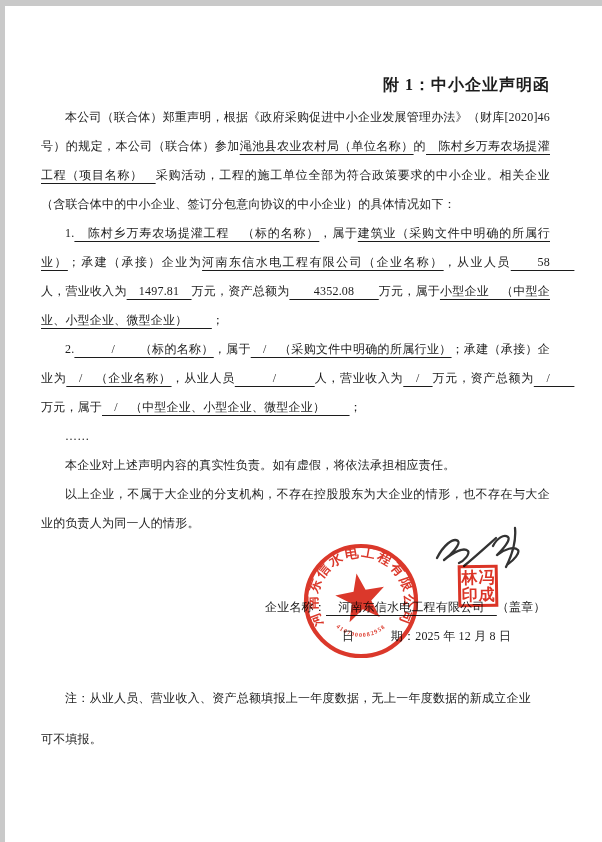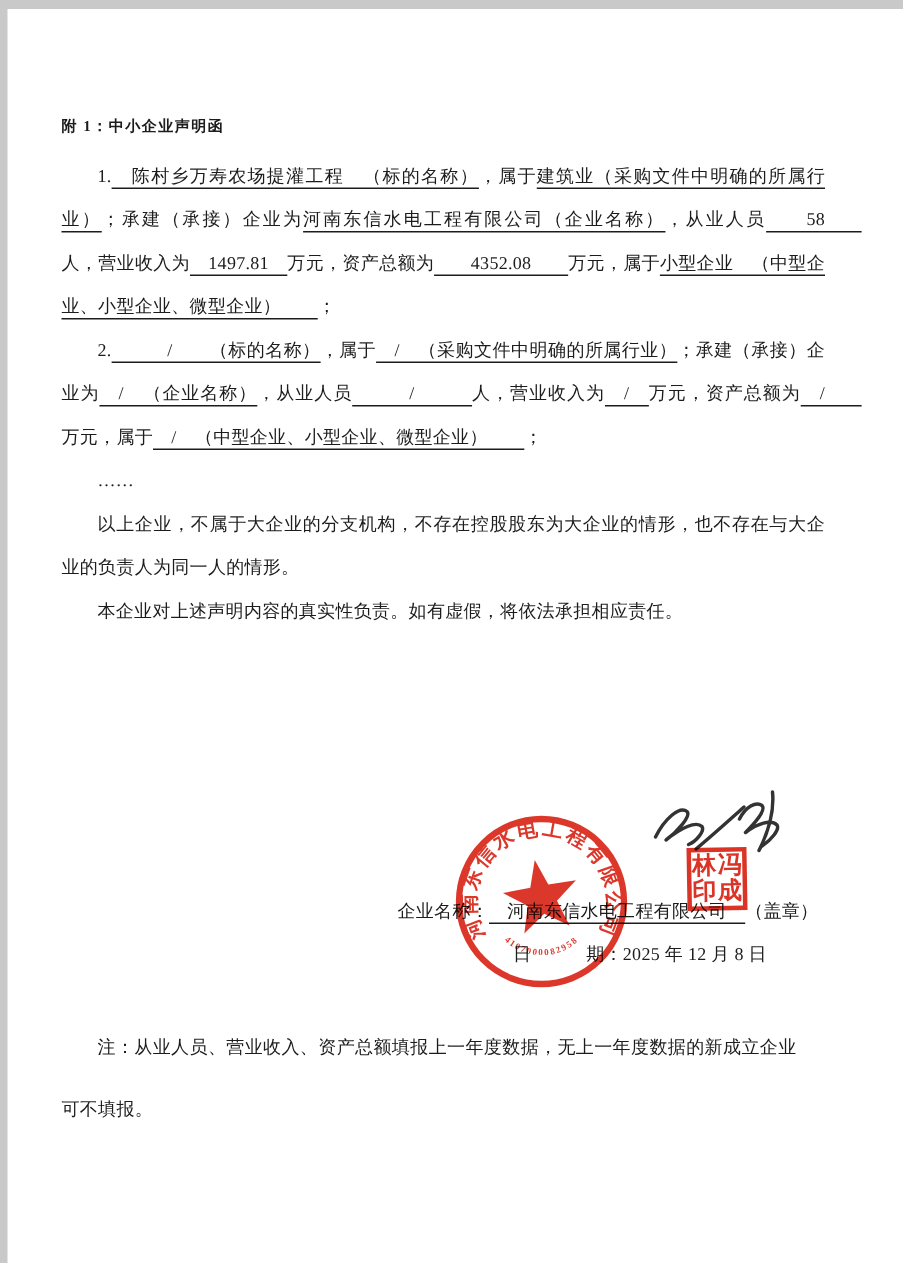--- a/index.html
+++ b/index.html
@@ -2,21 +2,21 @@
 <html><head>
 <meta charset="utf-8">
 <style>
   :root{ --seal-red:#d9291a; --ink:#1c1c1c; }
   html,body{margin:0;padding:0;width:602px;height:842px;background:#c9c9c9;overflow:hidden;}
   .page{
     position:absolute;left:5px;top:6px;width:597px;height:836px;background:#ffffff;
     box-sizing:border-box;padding:64px 52px 0 36px;
     font-family:"Liberation Serif","DejaVu Serif",serif;color:var(--ink);
   }
-  .title{margin:0 0 4px 0;font-size:10px;line-height:29px;text-align:left;font-weight:bold;letter-spacing:1px;}
+  .title{margin:0 0 4px 0;font-size:16px;line-height:29px;text-align:right;font-weight:bold;letter-spacing:1px;}
   .para{margin:0;font-size:12px;line-height:29px;text-indent:2em;text-align:justify;letter-spacing:0.2px;}
   .u{text-decoration:underline;text-underline-offset:3.5px;text-decoration-thickness:1px;}
   .sig-line{position:absolute;font-size:12px;line-height:29px;letter-spacing:0.2px;white-space:nowrap;}
   .company-line{left:260px;top:587px;z-index:1;}
   .date-line{left:337px;top:616px;z-index:1;}
   .note{position:absolute;left:36px;top:672px;width:490px;margin:0;font-size:12px;line-height:41px;text-indent:2em;text-align:justify;letter-spacing:0.2px;}
   .handwriting{position:absolute;left:425px;top:515px;z-index:3;}
   .round-seal{position:absolute;left:297px;top:536px;z-index:4;mix-blend-mode:multiply;opacity:.93;pointer-events:none;}
   .square-seal{
     position:absolute;left:453px;top:559px;width:40px;height:42px;box-sizing:border-box;
@@ -28,30 +28,31 @@
     font-family:"Liberation Serif",serif;
   }
 </style>
 </head>
 <body>
 
 <div class="page">
 
   <h1 class="title">附 1：中小企业声明函</h1>
 
+  <p class="para"><span>本公司（联合体）郑重声明，根据《政府采购促进中小企业发展管理办法》（财库[2020]46号）的规定，本公司（联合体）参加</span><span class="u">渑池县农业农村局（单位名称）</span><span>的</span><span class="u">　陈村乡万寿农场提灌工程（项目名称）　</span><span>采购活动，工程的施工单位全部为符合政策要求的中小企业。相关企业（含联合体中的中小企业、签订分包意向协议的中小企业）的具体情况如下：</span></p>
 
   <p class="para"><span>1.</span><span class="u">　陈村乡万寿农场提灌工程　（标的名称）</span><span>，属于</span><span class="u">建筑业（采购文件中明确的所属行业）</span><span>；承建（承接）企业为</span><span class="u">河南东信水电工程有限公司（企业名称）</span><span>，从业人员</span><span class="u">　　58　　</span><span>人，营业收入为</span><span class="u">　1497.81　</span><span>万元，资产总额为</span><span class="u">　　4352.08　　</span><span>万元，属于</span><span class="u">小型企业　（中型企业、小型企业、微型企业）　　</span><span>；</span></p>
 
   <p class="para"><span>2.</span><span class="u">　　　/　　（标的名称）</span><span>，属于</span><span class="u">　/　（采购文件中明确的所属行业）</span><span>；承建（承接）企业为</span><span class="u">　/　（企业名称）</span><span>，从业人员</span><span class="u">　　　/　　　</span><span>人，营业收入为</span><span class="u">　/　</span><span>万元，资产总额为</span><span class="u">　/　　</span><span>万元，属于</span><span class="u">　/　（中型企业、小型企业、微型企业）　　</span><span>；</span></p>
 
   <p class="para">……</p>
 
+  <p class="para">本企业对上述声明内容的真实性负责。如有虚假，将依法承担相应责任。</p>
+
   <p class="para">以上企业，不属于大企业的分支机构，不存在控股股东为大企业的情形，也不存在与大企业的负责人为同一人的情形。</p>
-
-  <p class="para">本企业对上述声明内容的真实性负责。如有虚假，将依法承担相应责任。</p>
 
   <div class="sig-line company-line"><span>企业名称：</span><span class="u">　河南东信水电工程有限公司　</span><span>（盖章）</span></div>
 
   <div class="sig-line date-line"><span>日　　　期：</span><span>2025 年 12 月 8 日</span></div>
 
   <svg class="handwriting" width="112" height="58" viewBox="0 0 112 58">
     <g fill="none" stroke="#333333" stroke-width="2.3" stroke-linecap="round" stroke-linejoin="round">
       <path d="M7 37 C13 25 23 16 28 20 C31 23 21 34 14 39 C24 31 34 26 38 30 C40 33 34 40 29 42"></path>
       <path d="M34 45 C46 35 57 25 66 17"></path>
       <path d="M63 25 C67 17 74 13 78 16 C81 19 73 28 67 34 C75 28 84 25 88 29 C90 32 84 39 78 43"></path>

